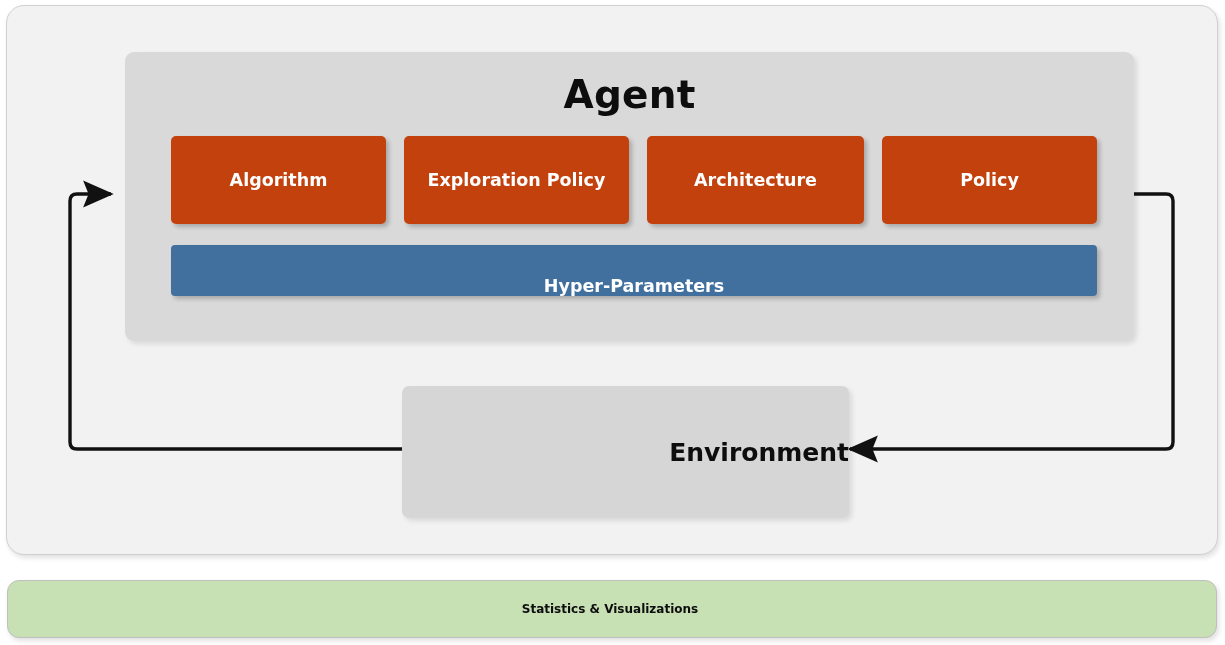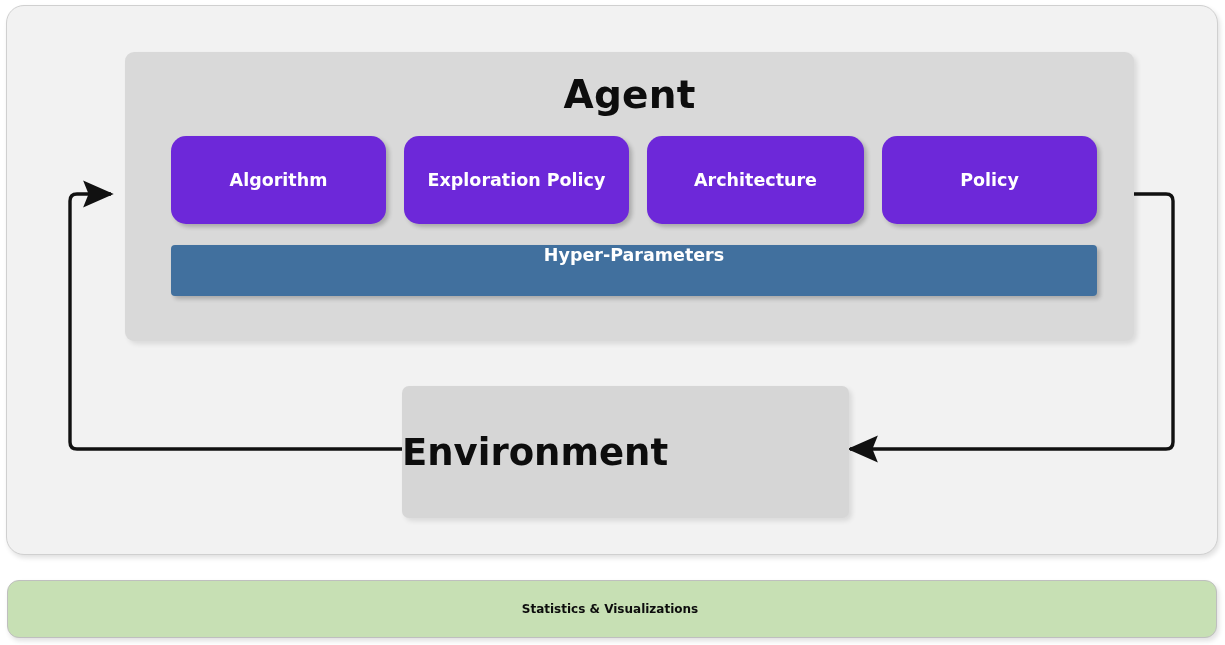--- a/index.html
+++ b/index.html
@@ -56,22 +56,22 @@
   #agent-components {
     position: absolute;
     left: 46px;
     top: 84px;
     width: 926px;
     height: 88px;
     display: flex;
     gap: 18px;
   }
   .component-box {
-    background: #6d28d9;
-    border-radius: 15px;
+    background: #c2410c;
+    border-radius: 5px;
     display: flex;
     align-items: center;
     justify-content: center;
     color: #ffffff;
     font-size: 17.5px;
     font-weight: bold;
     box-shadow: 3px 3px 4px rgba(0,0,0,0.22);
     box-sizing: border-box;
   }
   .component-box.w-algorithm        { width: 216px; }
@@ -82,42 +82,42 @@
   
   #hyper-parameters {
     position: absolute;
     left: 46px;
     top: 193px;
     width: 926px;
     height: 51px;
     background: #41709E;
     border-radius: 4px;
     display: flex;
-    align-items: flex-start;
+    align-items: flex-end;
     justify-content: center;
     color: #ffffff;
     font-size: 17.5px;
     font-weight: bold;
     box-shadow: 3px 3px 4px rgba(0,0,0,0.22);
     box-sizing: border-box;
   }
 
   
   #environment-box {
     position: absolute;
     left: 395px;
     top: 380px;
     width: 447px;
     height: 132px;
     background: #D6D6D6;
     border-radius: 7px;
     display: flex;
     align-items: center;
-    justify-content: flex-start;
-    font-size: 37px;
+    justify-content: flex-end;
+    font-size: 25px;
     font-weight: bold;
     color: #0d0d0d;
     box-shadow: 3px 3px 5px rgba(0,0,0,0.10);
     box-sizing: border-box;
   }
 
   
   #loop-arrows {
     position: absolute;
     left: 0;

